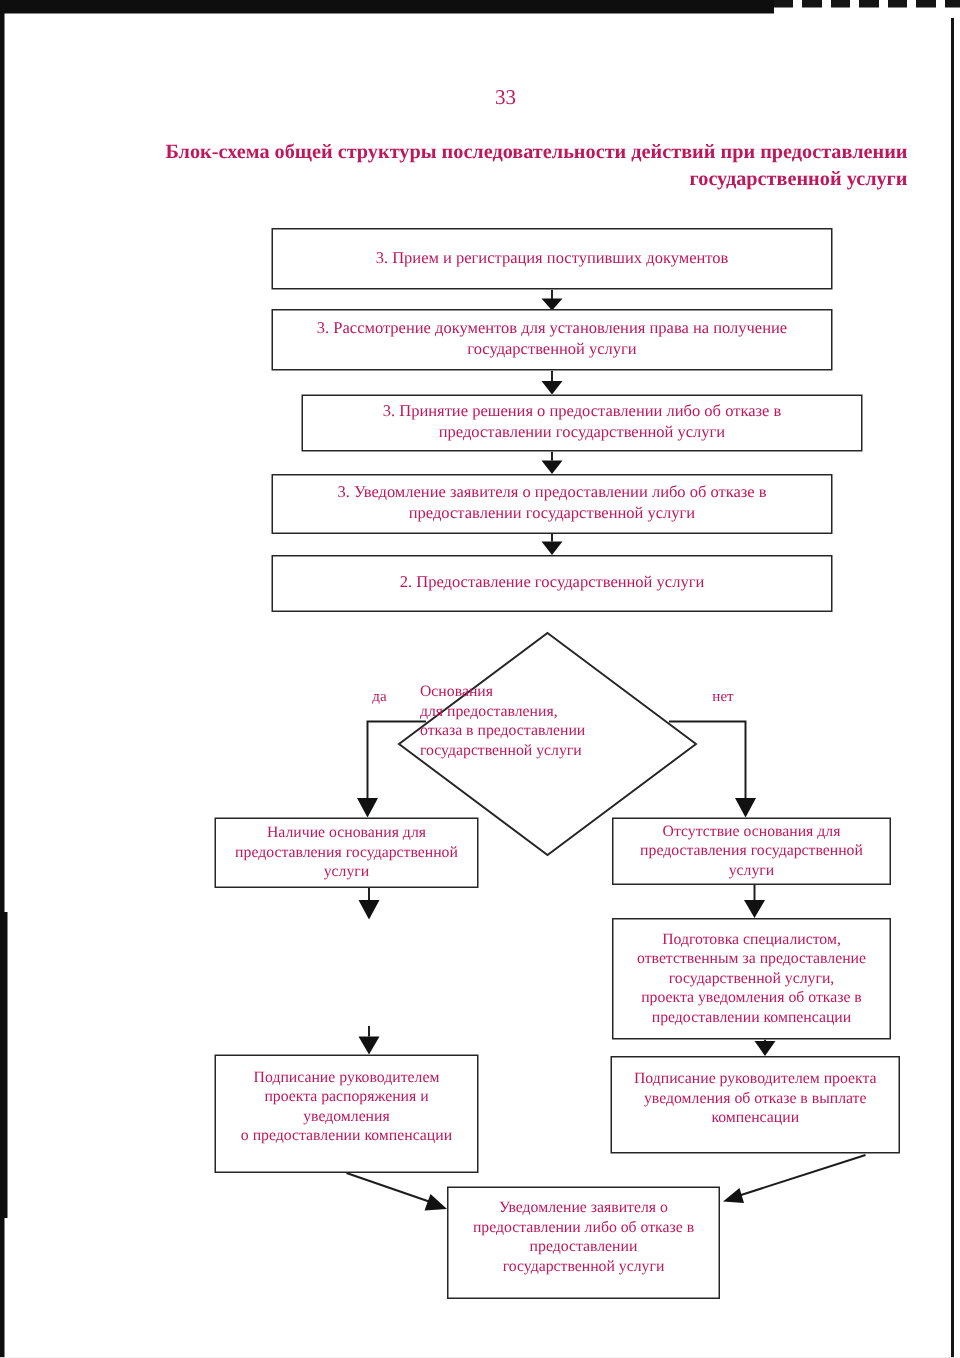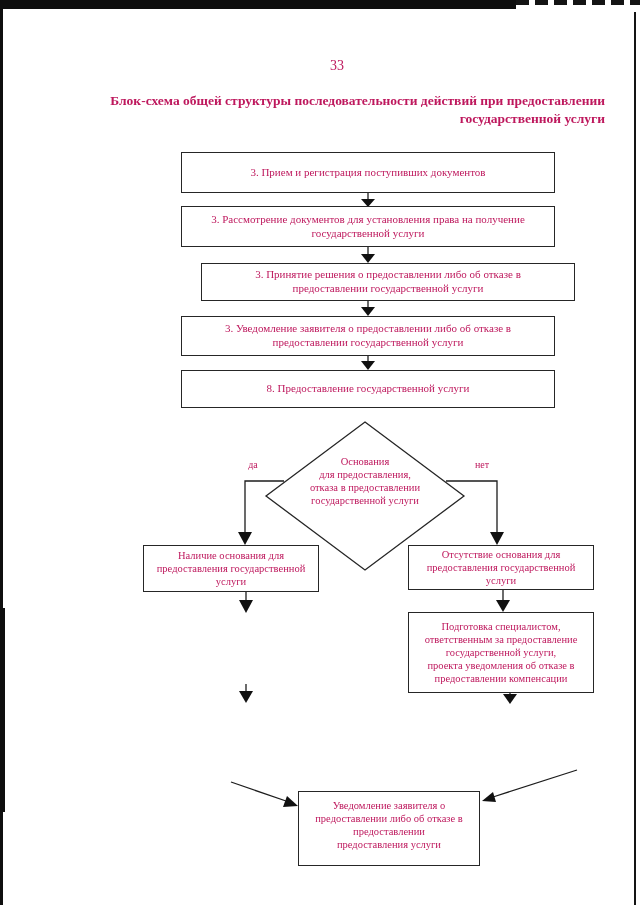--- a/index.html
+++ b/index.html
@@ -19,21 +19,21 @@
   .title{position:absolute;left:35px;top:92px;width:570px;text-align:right;
     font-size:13.5px;font-weight:bold;line-height:1.32;white-space:pre-line;}
   .box{
     position:absolute;border:1.4px solid #262626;background:#fff;box-sizing:border-box;
     display:flex;align-items:center;justify-content:center;text-align:center;
     white-space:pre-line;font-size:11px;line-height:1.27;padding:2px 6px;
   }
   .box.small{font-size:10.5px;line-height:1.25;}
   .box.top-align{align-items:flex-start;padding-top:8px;}
   .diamond-text{
-    position:absolute;left:280px;top:455px;width:170px;text-align:center;
+    position:absolute;left:280px;top:455px;width:170px;
     font-size:10.5px;line-height:1.25;white-space:pre-line;
   }
   .branch-label{position:absolute;top:459px;font-size:10px;text-align:center;width:34px;}
   .label-yes{left:236px;}
   .label-no{left:465px;}
   svg.wires{position:absolute;left:0;top:0;width:640px;height:905px;}
   svg.wires line, svg.wires polyline{stroke:#1c1c1c;stroke-width:1.3;fill:none;}
   svg.wires polygon.head{fill:#111;stroke:none;}
   svg.wires polygon.diamond{fill:#ffffff;stroke:#262626;stroke-width:1.3;}
 </style>
@@ -85,40 +85,47 @@
     <polygon class="head" points="482,801 496,802 493,792"></polygon>
   </svg>
 
   <div class="box" style="left:181px;top:152px;width:374px;height:41px;">3. Прием и регистрация поступивших документов</div>
   <div class="box" style="left:181px;top:206px;width:374px;height:41px;">3. Рассмотрение документов для установления права на получение
 государственной услуги</div>
   <div class="box" style="left:181px;top:263px;width:374px;height:38px;margin-left:20px;">3. Принятие решения о предоставлении либо об отказе в
 предоставлении государственной услуги</div>
   <div class="box" style="left:181px;top:316px;width:374px;height:40px;">3. Уведомление заявителя о предоставлении либо об отказе в
 предоставлении государственной услуги</div>
-  <div class="box" style="left:181px;top:370px;width:374px;height:38px;">8. Предоставление государственной услуги</div>
+  <div class="box" style="left:181px;top:370px;width:374px;height:38px;">2. Предоставление государственной услуги</div>
 
   <div class="diamond-text">Основания
 для предоставления,
 отказа в предоставлении
 государственной услуги</div>
   <div class="branch-label label-yes">да</div>
   <div class="branch-label label-no">нет</div>
 
   <div class="box small" style="left:143px;top:545px;width:176px;height:47px;">Наличие основания для
 предоставления государственной
 услуги</div>
+  <div class="box small top-align" style="left:143px;top:703px;width:176px;height:79px;">Подписание руководителем
+проекта распоряжения и
+уведомления
+о предоставлении компенсации</div>
 
   <div class="box small" style="left:408px;top:545px;width:186px;height:45px;">Отсутствие основания для
 предоставления государственной
 услуги</div>
   <div class="box small" style="left:408px;top:612px;width:186px;height:81px;">Подготовка специалистом,
 ответственным за предоставление
 государственной услуги,
 проекта уведомления об отказе в
 предоставлении компенсации</div>
+  <div class="box small top-align" style="left:407px;top:704px;width:193px;height:65px;">Подписание руководителем проекта
+уведомления об отказе в выплате
+компенсации</div>
 
   <div class="box small top-align" style="left:298px;top:791px;width:182px;height:75px;padding-top:7px;">Уведомление заявителя о
 предоставлении либо об отказе в
 предоставлении
-предоставления услуги</div>
+государственной услуги</div>
 
 </div>
 
 </body></html>

